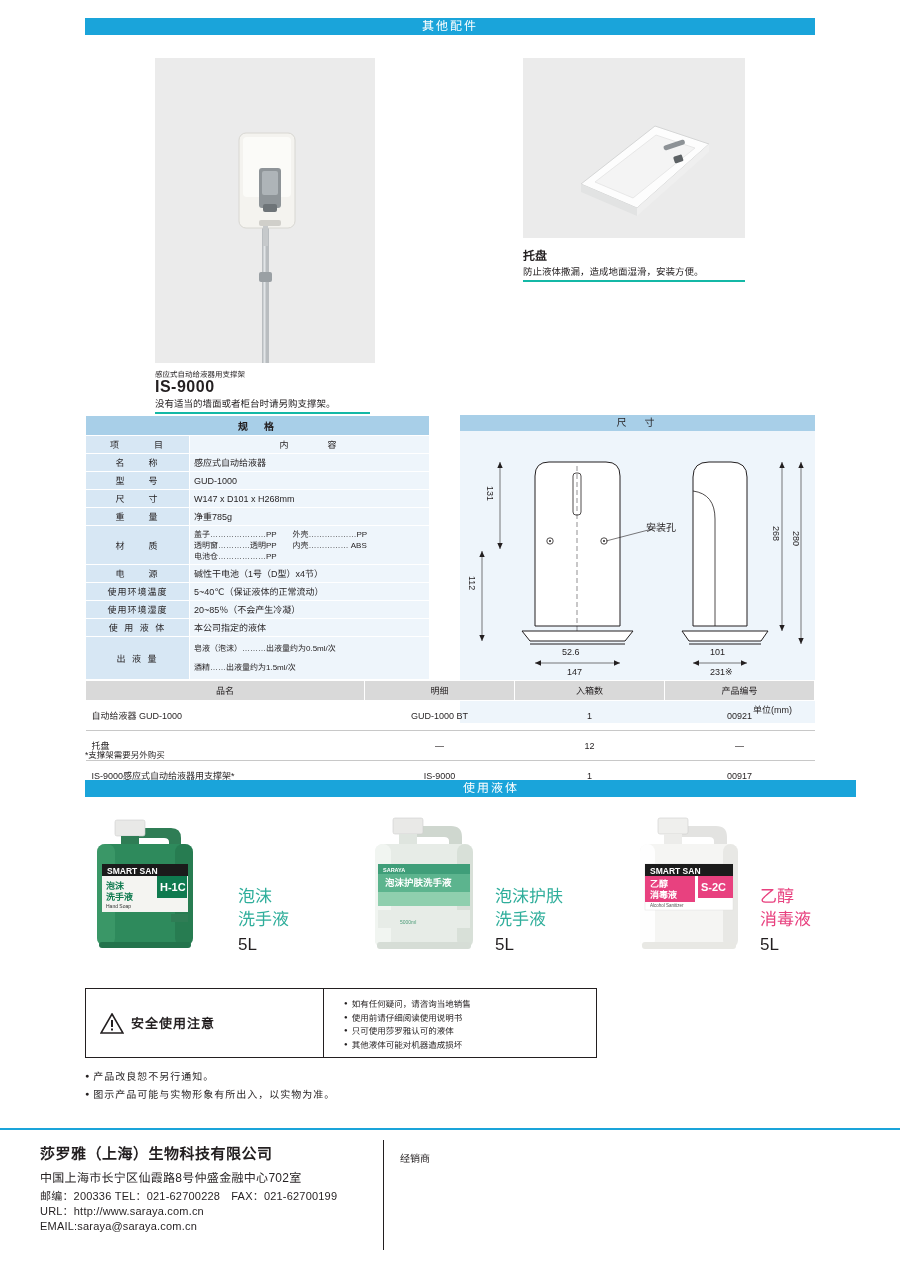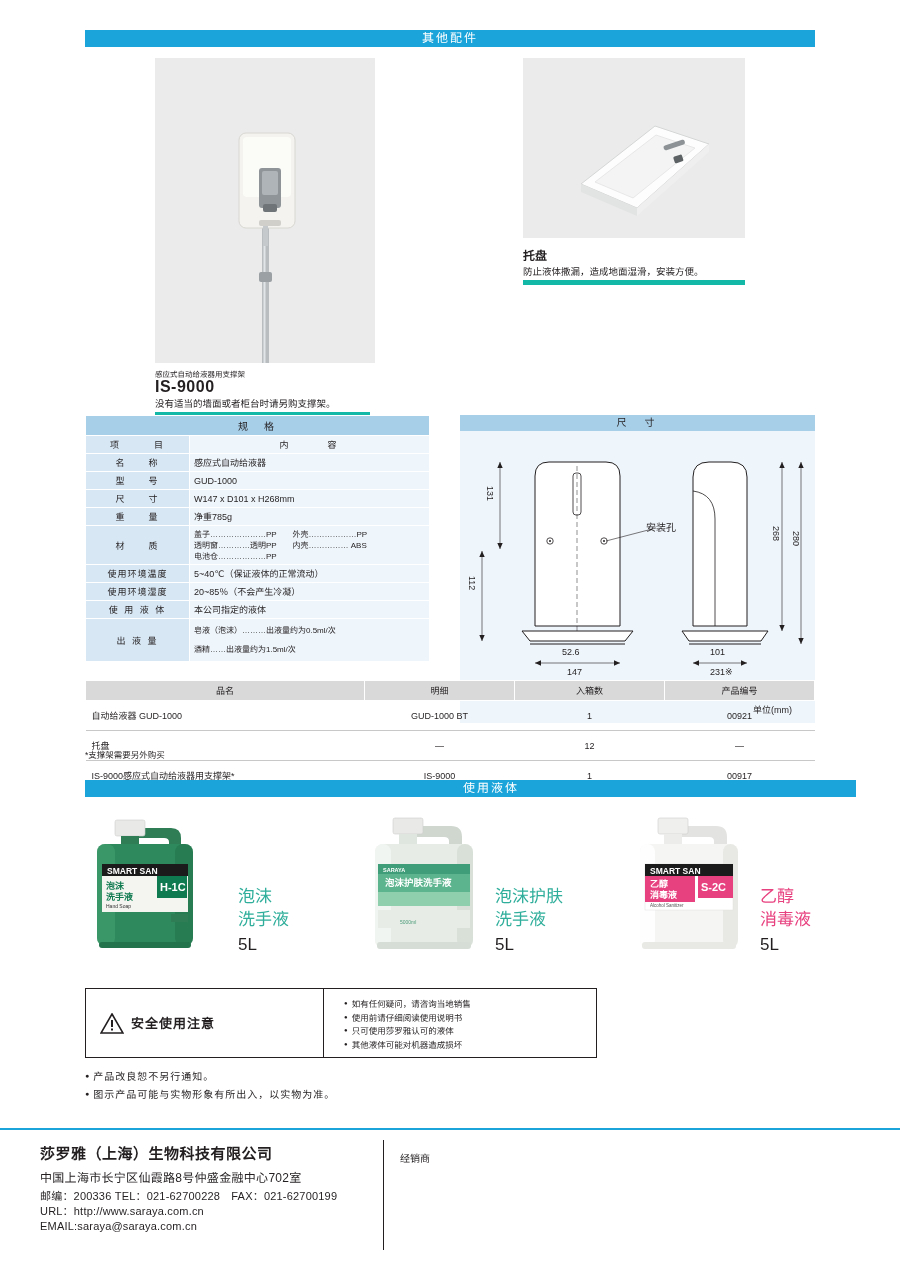--- a/index.html
+++ b/index.html
@@ -24,27 +24,27 @@
     line-height:17px;
     height:17px;
   }
   .stand-img{position:absolute;left:155px;top:58px;width:220px;height:305px;background:#ebebeb;}
   .tray-img{position:absolute;left:523px;top:58px;width:222px;height:180px;background:#ebebeb;}
 
   .cap-small{font-size:7.5px;color:#231f20;}
   .cap-title{font-size:16px;font-weight:bold;letter-spacing:.5px;}
   .cap-title-cn{font-size:11px;font-weight:bold;}
   .cap-desc{font-size:9.5px;color:#231f20;}
-  .ul-line{border-bottom:5px solid #14b8a6;}
+  .ul-line{border-bottom:2px solid #14b8a6;}
 
   
   .spec-wrap{position:absolute;left:85px;top:415px;width:345px;}
   table.spec{border-collapse:collapse;width:345px;font-size:9px;}
   table.spec td{border:1px solid #ffffff;padding:2px 4px;vertical-align:middle;}
-  .sp-head{background:#a8cfe8;text-align:center;font-size:10px;letter-spacing:3px;padding:3px 0;font-weight:normal;margin-left:20px;}
+  .sp-head{background:#a8cfe8;text-align:center;font-size:10px;letter-spacing:3px;padding:3px 0;font-weight:bold;margin-left:20px;}
   .sp-l{background:#d7e7f4;width:95px;text-align:center;letter-spacing:2px;}
   .sp-r{background:#eef5fb;}
   .sp-l2{background:#d7e7f4;width:95px;text-align:center;letter-spacing:1px;}
 
   
   .dim-wrap{position:absolute;left:460px;top:415px;width:355px;height:310px;}
   .dim-head{background:#a8cfe8;text-align:center;font-size:10px;letter-spacing:4px;height:16px;line-height:16px;}
   .dim-body{background:#eef5fb;height:292px;position:relative;}
   .dim-label{position:absolute;font-size:9px;color:#231f20;}
   .dim-vert{position:absolute;font-size:9px;color:#231f20;writing-mode:vertical-rl;text-orientation:mixed;letter-spacing:0;}
@@ -80,21 +80,21 @@
   .foot-dealer{position:absolute;left:400px;top:1150px;font-size:10px;}
 
   
   svg{display:block;}
 </style>
 </head>
 <body>
 
 <div class="page">
 
-  <div class="sec-bar" style="left:85px;top:30px;width:730px;">
+  <div class="sec-bar" style="left:85px;top:18px;width:730px;">
     <span>其他配件</span>
   </div>
 
   <div class="stand-img">
     <svg width="220" height="305" viewBox="0 0 220 305">
       <rect width="220" height="305" fill="#ebebeb"></rect>
 
       <polygon points="80,325 160,325 185,341 55,341" fill="#c9ccce"></polygon>
       <polygon points="72,318 150,318 176,330 48,330" fill="#d8dbdd" stroke="#b7babc" stroke-width="0.5"></polygon>
 
@@ -160,20 +160,24 @@
           </tr>
       <tr>
             <td class="sp-l">重　　量</td>
           <td class="sp-r">净重785g</td>
           </tr>
       <tr>
             <td class="sp-l" style="height:34px;">材　　质</td>
           <td class="sp-r" style="white-space:pre-line;line-height:11px;font-size:8px;">盖子…………………PP　　外壳………………PP
 透明窗…………透明PP　　内壳…………… ABS
 电池仓………………PP</td>
+          </tr>
+      <tr>
+            <td class="sp-l">电　　源</td>
+          <td class="sp-r">碱性干电池（1号（D型）x4节）</td>
           </tr>
       <tr>
             <td class="sp-l2">使用环境温度</td>
           <td class="sp-r">5~40℃（保证液体的正常流动）</td>
           </tr>
       <tr>
             <td class="sp-l2">使用环境湿度</td>
           <td class="sp-r">20~85％（不会产生冷凝）</td>
           </tr>
       <tr>

